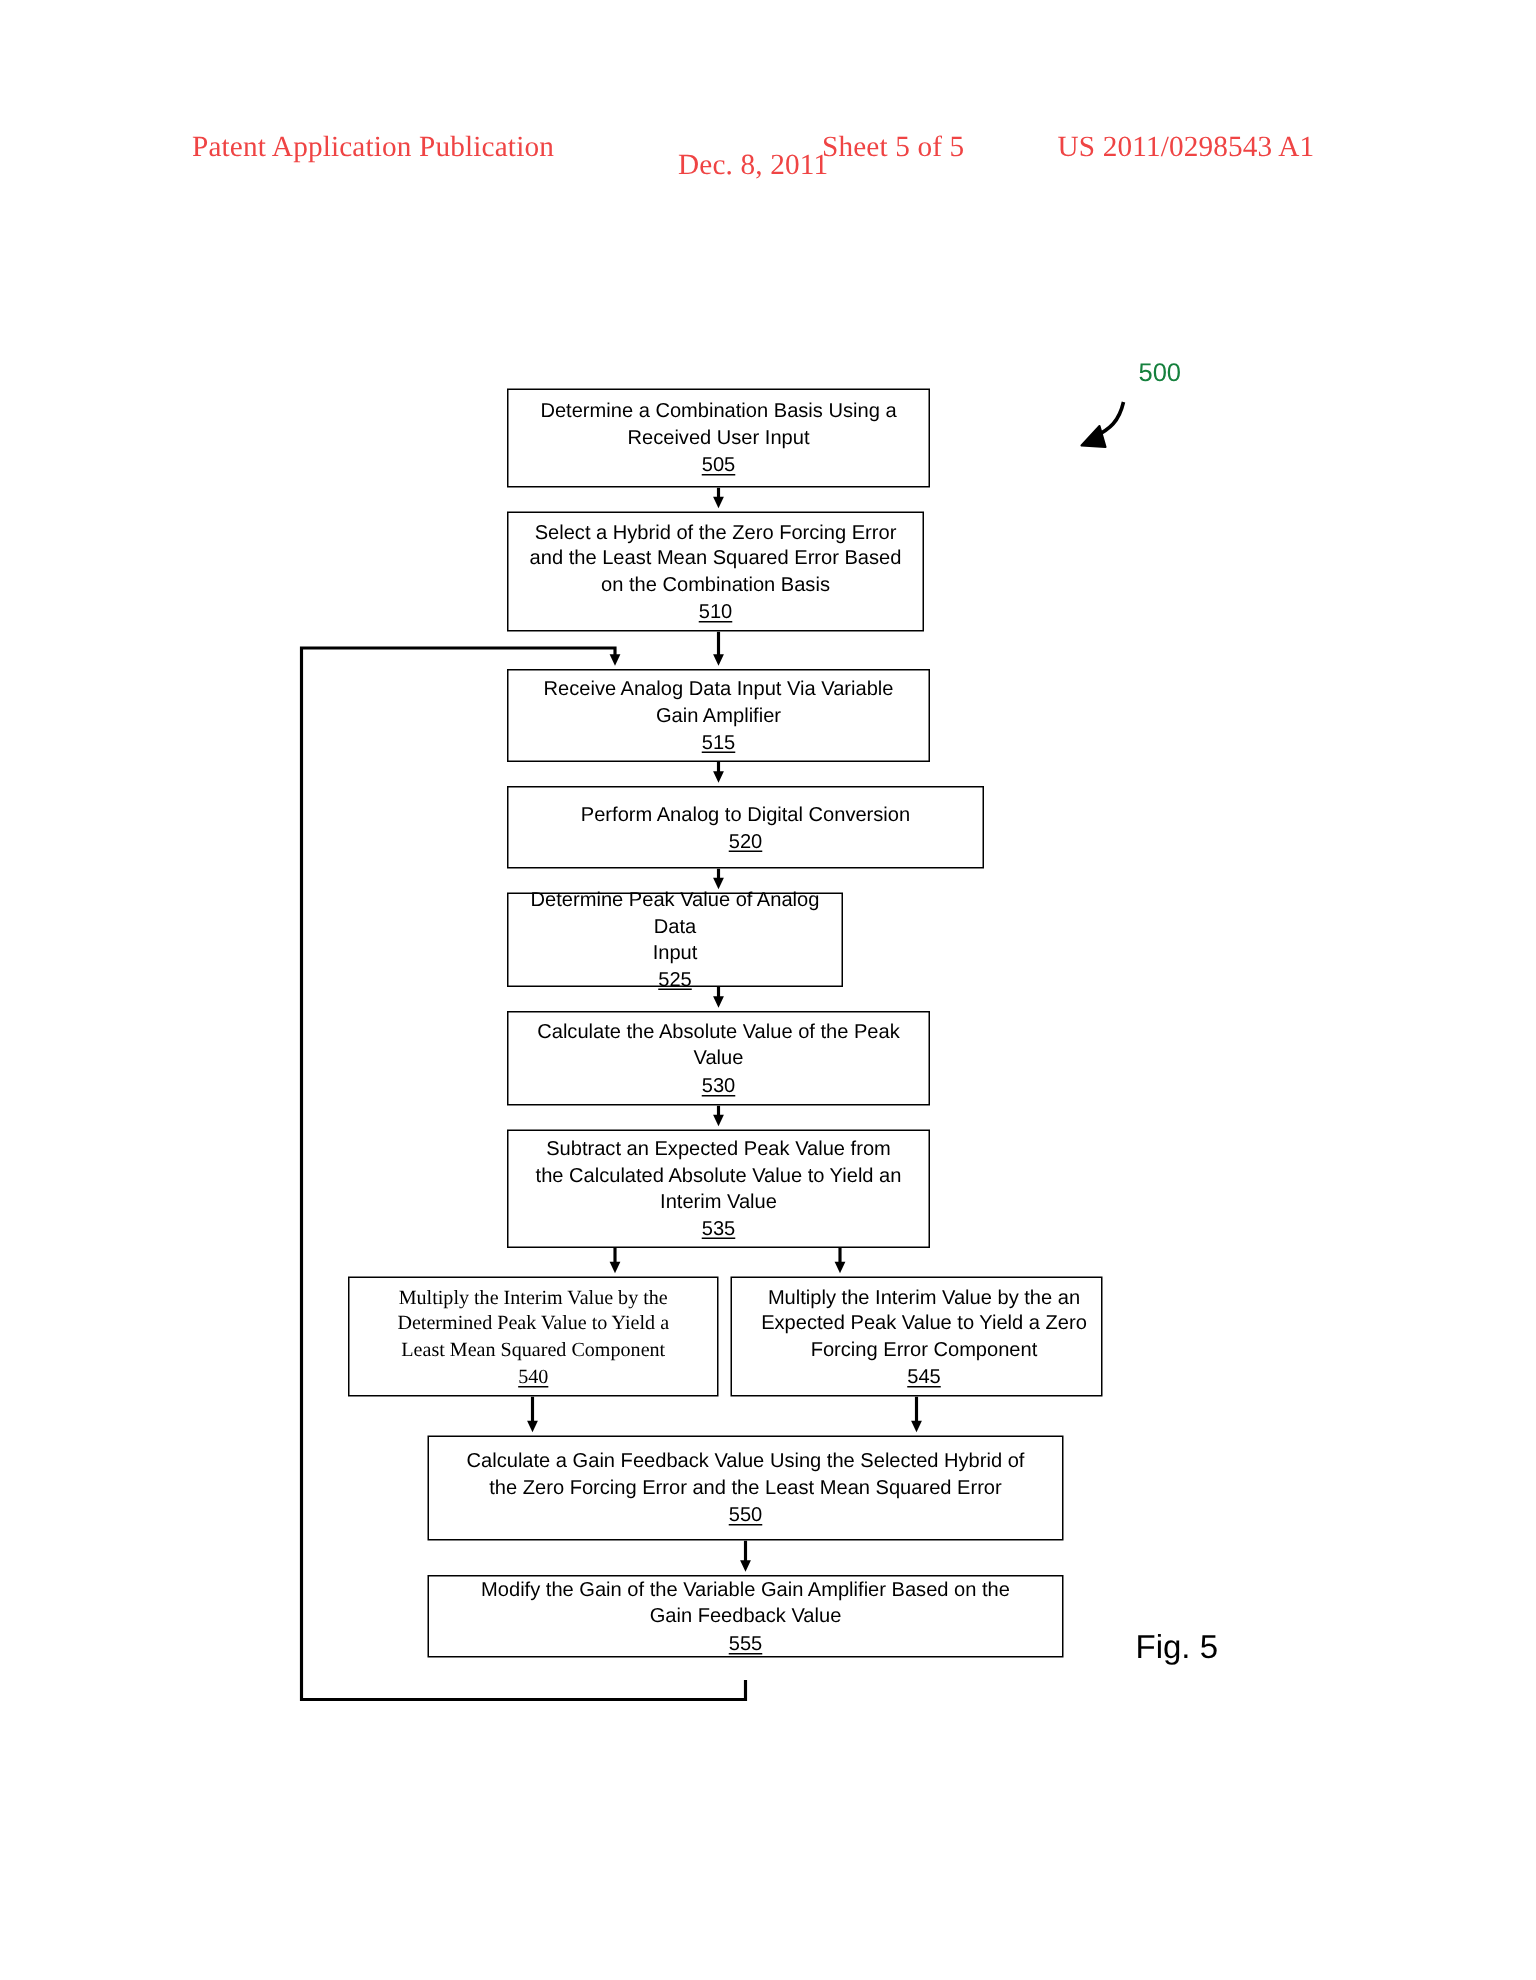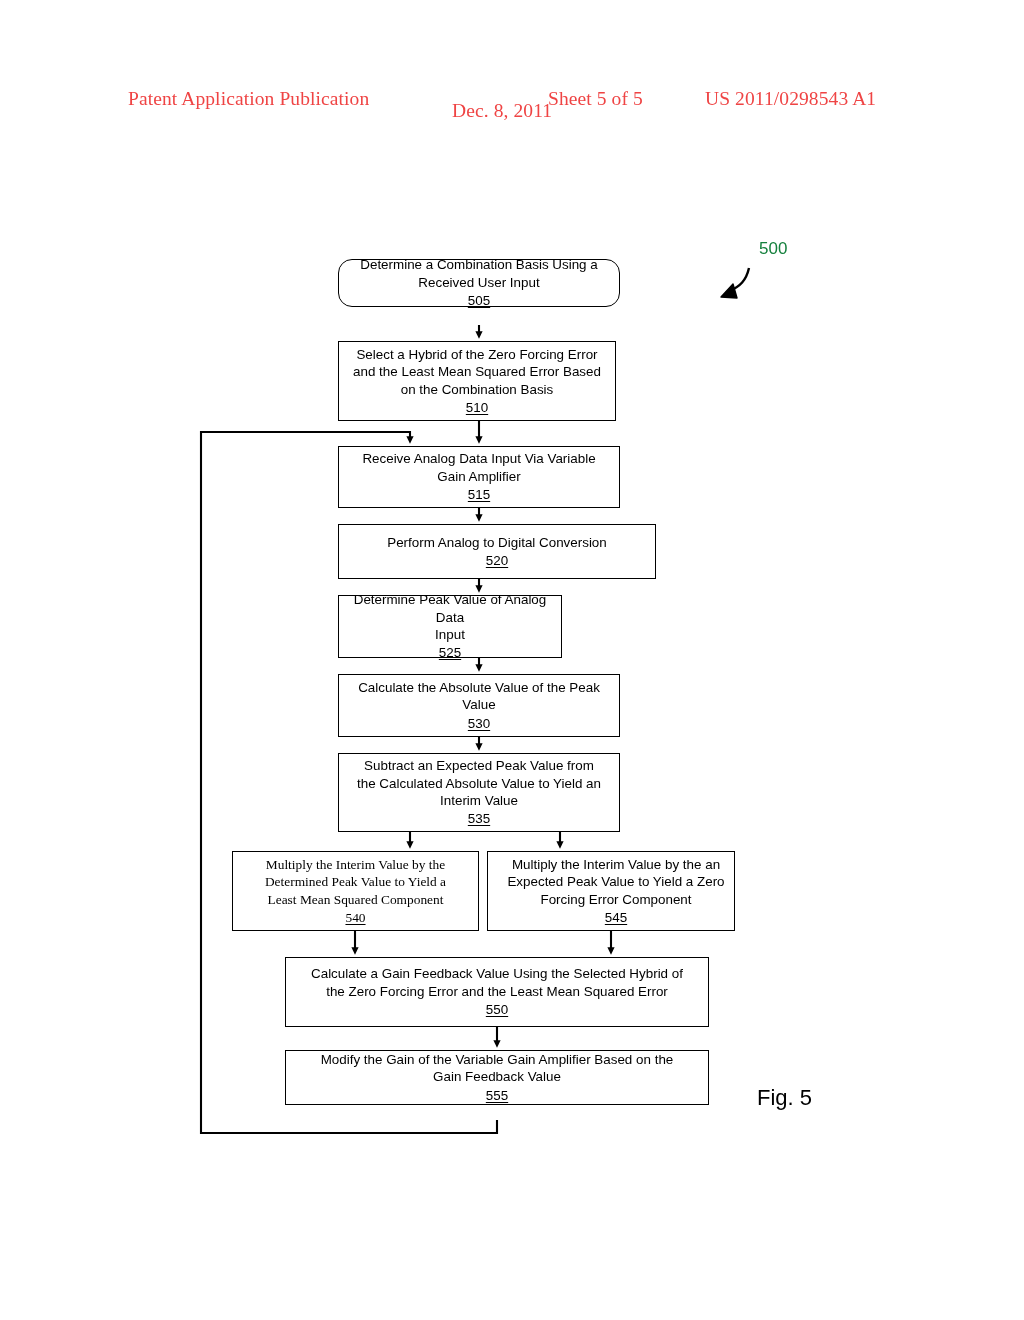--- a/index.html
+++ b/index.html
@@ -80,21 +80,21 @@
     white-space: pre-line;
   }
   .box .bnum {
     display: block;
     text-decoration: underline;
     text-underline-offset: 2px;
     margin-top: 1px;
   }
 
   
-  #box-505 { left: 338px; top: 259px;  width: 282px; height: 48px; border-radius: 14px; }
+  #box-505 { left: 338px; top: 259px;  width: 282px; height: 66px; }
   #box-510 { left: 338px; top: 341px;  width: 278px; height: 80px; }
   #box-515 { left: 338px; top: 446px;  width: 282px; height: 62px; }
   #box-520 { left: 338px; top: 524px;  width: 318px; height: 55px; }
   #box-525 { left: 338px; top: 595px;  width: 224px; height: 63px; }
   #box-530 { left: 338px; top: 674px;  width: 282px; height: 63px; }
   #box-535 { left: 338px; top: 753px;  width: 282px; height: 79px; }
   #box-540 { left: 232px; top: 851px;  width: 247px; height: 80px; font-family: Liberation Serif, serif; }
   #box-545 { left: 487px; top: 851px;  width: 248px; height: 80px; padding-left: 16px; }
   #box-550 { left: 285px; top: 957px;  width: 424px; height: 70px; }
   #box-555 { left: 285px; top: 1050px; width: 424px; height: 55px; }

